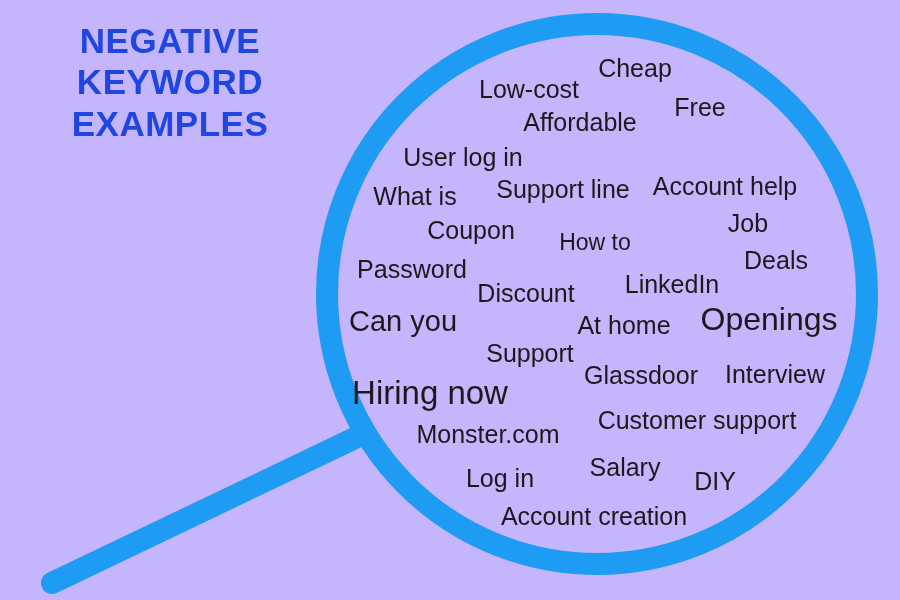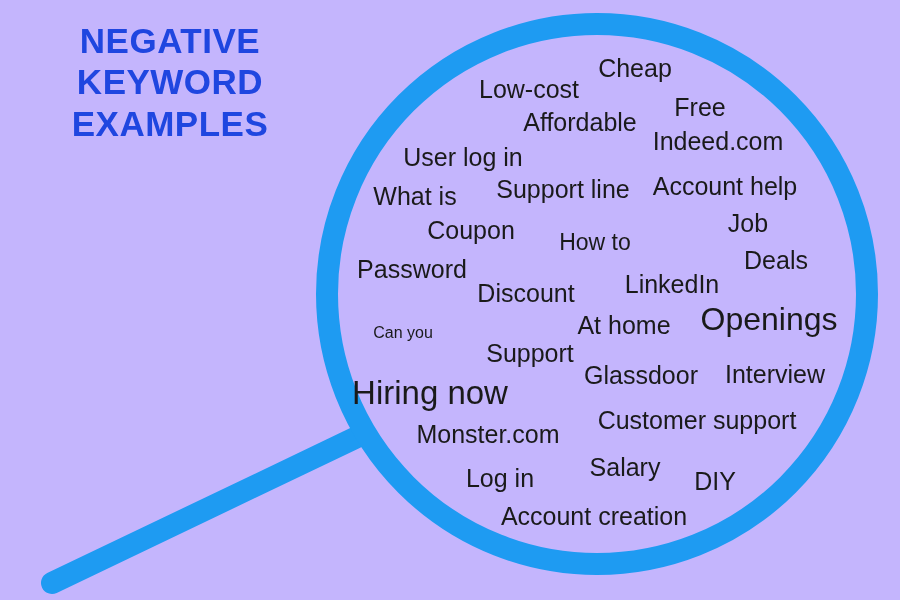--- a/index.html
+++ b/index.html
@@ -79,33 +79,32 @@
   <svg id="magnifier" viewBox="0 0 900 600">
     <line id="mag-handle" stroke-linecap="round" fill="none" x1="355" y1="438" x2="52" y2="583" stroke="#1e9bf2" stroke-width="22"></line>
     <circle id="mag-ring" fill="none" cx="597" cy="294" r="270" stroke="#1e9bf2" stroke-width="22"></circle>
   </svg>
 
   <div id="keyword-cloud">
       <div class="kw" style="left: 635px; top: 68px; font-size: 25px;">Cheap</div>
       <div class="kw" style="left: 529px; top: 89px; font-size: 25px;">Low-cost</div>
       <div class="kw" style="left: 700px; top: 107px; font-size: 25px;">Free</div>
       <div class="kw" style="left: 580px; top: 122px; font-size: 25px;">Affordable</div>
-      <div class="kw" style="left: 718px; top: 141px; font-size: 25px;">Indeed.com</div>
       <div class="kw" style="left: 563px; top: 189px; font-size: 25px;">Support line</div>
       <div class="kw" style="left: 463px; top: 157px; font-size: 25px;">User log in</div>
       <div class="kw" style="left: 725px; top: 186px; font-size: 25px;">Account help</div>
       <div class="kw" style="left: 415px; top: 196px; font-size: 25px;">What is</div>
       <div class="kw" style="left: 748px; top: 223px; font-size: 25px;">Job</div>
       <div class="kw" style="left: 471px; top: 230px; font-size: 25px;">Coupon</div>
       <div class="kw" style="left: 595px; top: 242px; font-size: 23px;">How to</div>
       <div class="kw" style="left: 776px; top: 260px; font-size: 25px;">Deals</div>
       <div class="kw" style="left: 412px; top: 269px; font-size: 25px;">Password</div>
       <div class="kw" style="left: 672px; top: 284px; font-size: 25px;">LinkedIn</div>
       <div class="kw" style="left: 526px; top: 293px; font-size: 25px;">Discount</div>
-      <div class="kw" style="left: 403px; top: 321px; font-size: 16px; margin-top: 12px;">Can you</div>
+      <div class="kw" style="left: 403px; top: 321px; font-size: 29px;">Can you</div>
       <div class="kw" style="left: 624px; top: 325px; font-size: 25px;">At home</div>
       <div class="kw" style="left: 769px; top: 319px; font-size: 32px;">Openings</div>
       <div class="kw" style="left: 530px; top: 353px; font-size: 25px;">Support</div>
       <div class="kw" style="left: 641px; top: 375px; font-size: 25px;">Glassdoor</div>
       <div class="kw" style="left: 775px; top: 374px; font-size: 25px;">Interview</div>
       <div class="kw" style="left: 430px; top: 392px; font-size: 33px;">Hiring now</div>
       <div class="kw" style="left: 697px; top: 420px; font-size: 25px;">Customer support</div>
       <div class="kw" style="left: 488px; top: 434px; font-size: 25px;">Monster.com</div>
       <div class="kw" style="left: 500px; top: 478px; font-size: 25px;">Log in</div>
       <div class="kw" style="left: 625px; top: 467px; font-size: 25px;">Salary</div>

